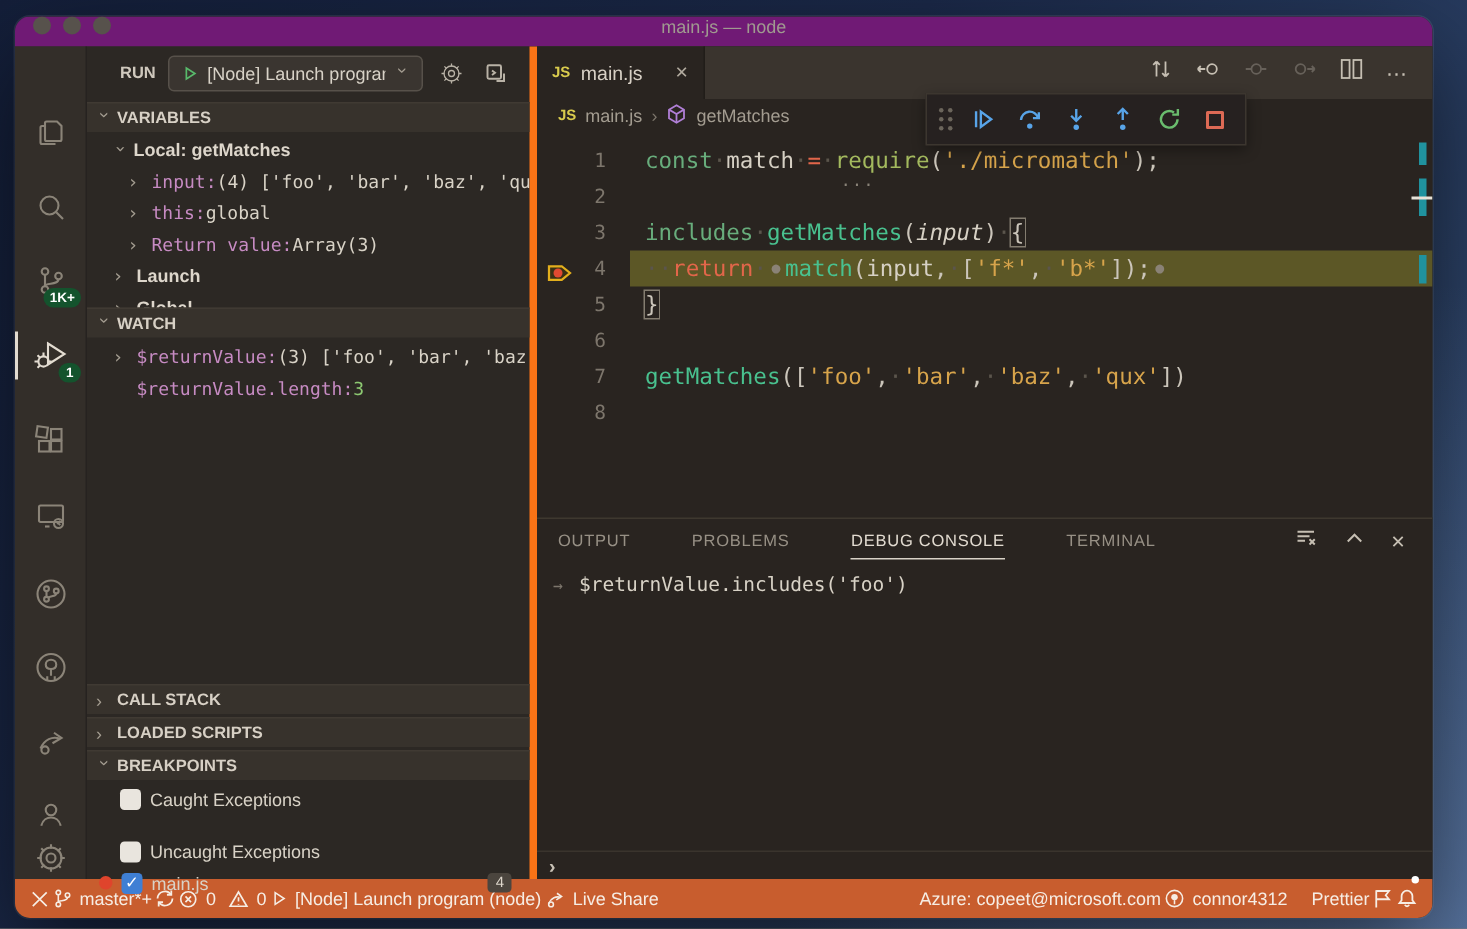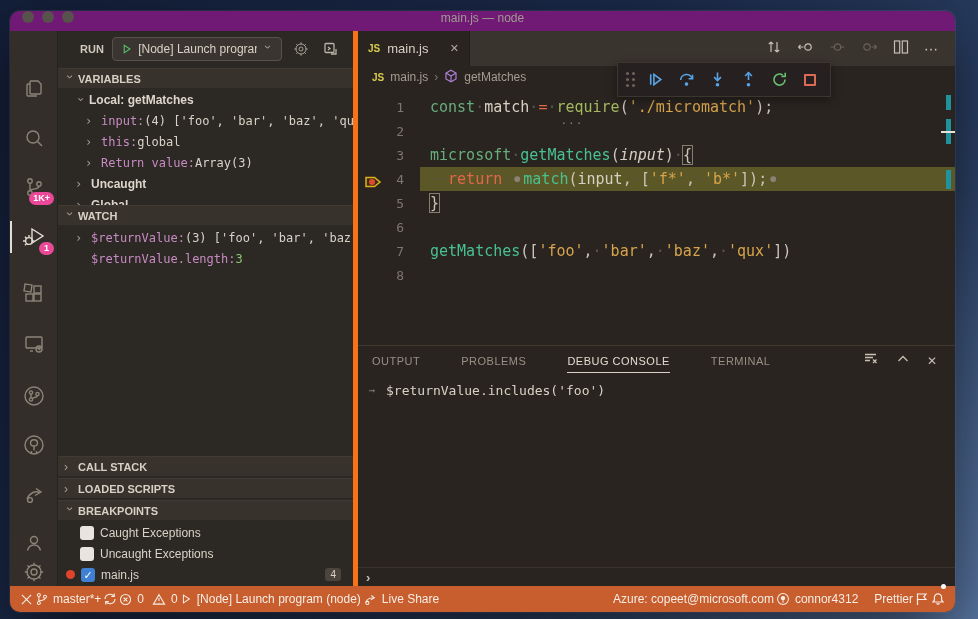--- a/index.html
+++ b/index.html
@@ -22,21 +22,21 @@
   .light { width:12px; height:12px; border-radius:50%; background:#57524c; }
   .wtitle { position:absolute; left:0; right:0; text-align:center; font-size:12px; color:#a09a90; }
   
   .wbody { position:relative; height:555px; display:flex; }
   
   .activitybar { width:48px; background:#332e29; position:relative; border-right:1px solid #262220; }
   .ab-item { position:absolute; left:0; width:48px; height:40px; display:flex; align-items:center; justify-content:center; }
   .ab-item svg { stroke:#8b8478; fill:none; stroke-width:1.4; }
   .ab-item.active svg { stroke:#e3dcd1; }
   .ab-item.active::before { content:""; position:absolute; left:0; top:4px; bottom:4px; width:2px; background:#e3dcd1; }
-  .ab-badge { position:absolute; right:4px; bottom:2px; background:#ec4899; color:#fff; font-size:9px; font-weight:bold;
+  .ab-badge { position:absolute; right:4px; bottom:2px; background:#14532d; color:#fff; font-size:9px; font-weight:bold;
     border-radius:9px; padding:2px 4px; min-width:15px; text-align:center; line-height:1; }
   
   .sidebar { width:300px; background:#2c2824; position:relative; border-right:5px solid #f97316; font-size:12px; color:#d6d0c5; }
   .run-row { position:absolute; top:3px; left:0; right:0; height:30px; display:flex; align-items:center; padding-left:22px; gap:8px; }
   .run-label { font-size:11px; font-weight:bold; color:#cfc8bd; }
   .run-dd { display:flex; align-items:center; gap:6px; background:#3a3530; border:1px solid #57514a; border-radius:4px; height:24px; padding:0 8px; width:170px; }
   .run-dd .cfg { font-size:12px; color:#d8d2c7; white-space:nowrap; overflow:hidden; }
   .icon-btn { display:flex; align-items:center; justify-content:center; width:22px; height:22px; }
   .icon-btn svg { stroke:#b9b2a6; fill:none; stroke-width:1.3; }
   .sec-header { position:absolute; left:0; right:0; height:20px; background:#37322c; border-top:1px solid #403a33;
@@ -262,21 +262,21 @@
             <span class="vname" style="margin-left: 6px;">this:</span>
             <span class="vval"> global</span>
           </div>
           <div class="tree-row" style="padding-left: 27px;">
             <span class="chev">›</span>
             <span class="vname" style="margin-left: 6px;">Return value:</span>
             <span class="vval"> Array(3)</span>
           </div>
           <div class="tree-row" style="padding-left: 17px;">
             <span class="chev">›</span>
-            <span class="scope-name" style="margin-left: 6px;">Uncaught</span>
+            <span class="scope-name" style="margin-left: 6px;">Launch</span>
           </div>
           <div class="tree-row" style="padding-left: 17px;">
             <span class="chev">›</span>
             <span class="scope-name" style="margin-left: 6px;">Global</span>
           </div>
         </div>
 
       <div class="sec-header" style="top:174px">
         <span class="chev down">›</span>
         <span>WATCH</span>
@@ -303,21 +303,21 @@
       </div>
       <div class="sec-header" style="top:469px">
         <span class="chev down">›</span>
         <span>BREAKPOINTS</span>
       </div>
       <div class="tree" style="top:491px" id="breakpoints-body">
           <div class="bp-row" style="padding-left: 22px;">
             <span class="cbx"></span>
             <span>Caught Exceptions</span>
           </div>
-          <div class="bp-row" style="padding-left: 22px;">
+          <div class="bp-row" style="padding-left: 22px; margin-top: 14px;">
             <span class="cbx"></span>
             <span>Uncaught Exceptions</span>
           </div>
           <div class="bp-row" style="padding-left: 8px;">
             <span class="bp-dot"></span>
             <span class="cbx checked">✓</span>
             <span>main.js</span>
             <span class="bp-badge">4</span>
           </div>
         </div>
@@ -416,21 +416,21 @@
           <div class="code-line">
             <span class="gutter">1</span>
             <span class="ltext"><span class="tk tk-kw">const</span><span class="tk tk-ws">·</span><span class="tk tk-id">match</span><span class="tk tk-ws">·</span><span class="tk tk-op">=</span><span class="tk tk-ws">·</span><span class="tk tk-fnr">require</span><span class="tk tk-pn">(</span><span class="tk tk-str">'./micromatch'</span><span class="tk tk-pn">)</span><span class="tk tk-pn">;</span></span>
           </div>
           <div class="code-line">
             <span class="gutter">2</span>
             <span class="ltext"></span>
           </div>
           <div class="code-line">
             <span class="gutter">3</span>
-            <span class="ltext"><span class="tk tk-kw">microsoft</span><span class="tk tk-ws">·</span><span class="tk tk-fn">getMatches</span><span class="tk tk-pn">(</span><span class="tk tk-param">input</span><span class="tk tk-pn">)</span><span class="tk tk-ws">·</span><span class="tk tk-pnbox">{</span></span>
+            <span class="ltext"><span class="tk tk-kw">includes</span><span class="tk tk-ws">·</span><span class="tk tk-fn">getMatches</span><span class="tk tk-pn">(</span><span class="tk tk-param">input</span><span class="tk tk-pn">)</span><span class="tk tk-ws">·</span><span class="tk tk-pnbox">{</span></span>
           </div>
           <div class="code-line current">
             <span class="gutter">4</span>
             <span class="ltext" style="position: relative;"><span class="gmarker"><svg width="19" height="16" viewBox="0 0 19 16">
                   <path d="M2 3.5h8.5L16 8l-5.5 4.5H2z" fill="#3a3115" stroke="#e3af1c" stroke-width="1.5"></path>
                   <circle cx="8" cy="8" r="3" fill="#e04a31"></circle>
                 </svg></span><span class="tk tk-ws">··</span><span class="tk tk-ret">return</span><span class="tk tk-ws">·</span><span class="tk tk-dg">●</span><span class="tk tk-fn">match</span><span class="tk tk-pn">(</span><span class="tk tk-id">input</span><span class="tk tk-pn">,</span><span class="tk tk-ws">·</span><span class="tk tk-pn">[</span><span class="tk tk-str">'f*'</span><span class="tk tk-pn">,</span><span class="tk tk-ws">·</span><span class="tk tk-str">'b*'</span><span class="tk tk-pn">]</span><span class="tk tk-pn">)</span><span class="tk tk-pn">;</span><span class="tk tk-dg">●</span></span>
           </div>
           <div class="code-line">
             <span class="gutter">5</span>

